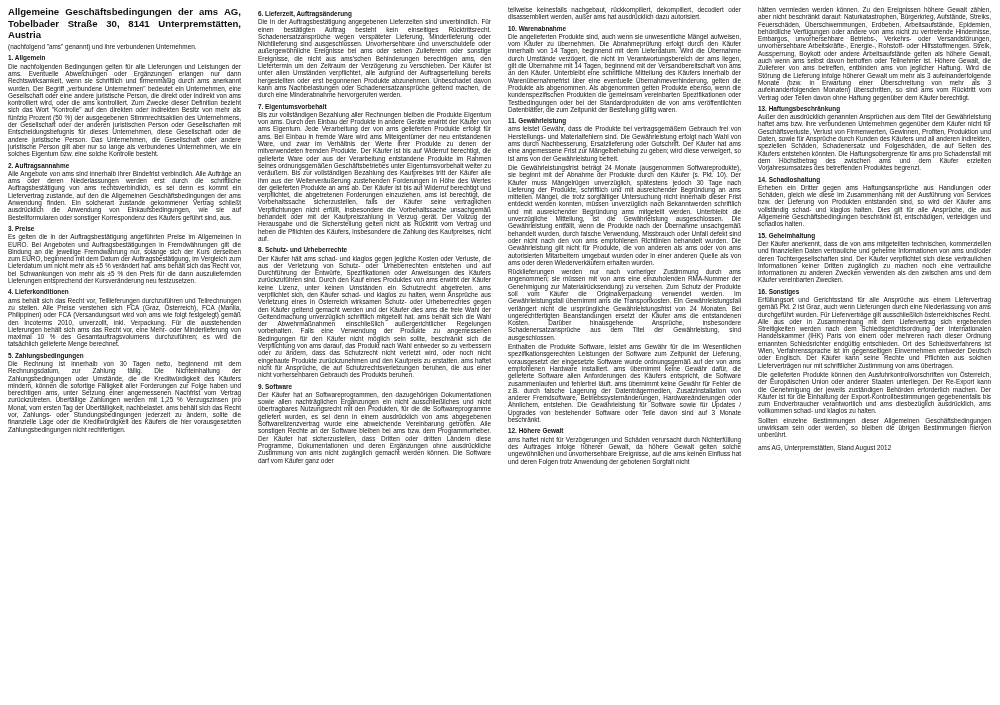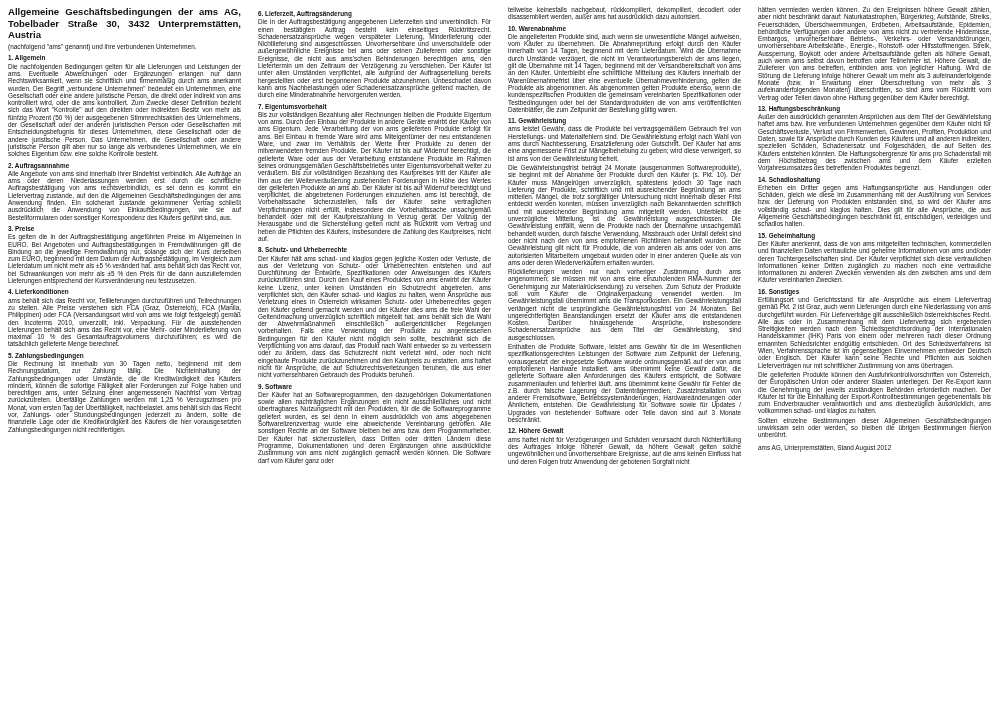--- a/index.html
+++ b/index.html
@@ -38,21 +38,21 @@
   .sec p { margin: 0 0 2px 0; }
   .sec.cont p:first-child { margin-top: 0; }
   .doc-footer { margin: 5px 0 0 0; }
 </style>
 </head>
 <body>
 
 <div class="page">
   <div class="col">
     <div class="doc-header">
-      <h1 class="doc-title">Allgemeine Geschäftsbedingungen der ams AG, Tobelbader Straße 30, 3432 Unterpremstätten, Austria</h1>
+      <h1 class="doc-title">Allgemeine Geschäftsbedingungen der ams AG, Tobelbader Straße 30, 8141 Unterpremstätten, Austria</h1>
       <p class="doc-subtitle">(nachfolgend "ams" genannt) und ihre verbundenen Unternehmen.</p>
     </div>
   <div class="sec">
         <div class="sec-heading">1. Allgemein</div>
         <p>Die nachfolgenden Bedingungen gelten für alle Lieferungen und Leistungen der ams. Eventuelle Abweichungen oder Ergänzungen erlangen nur dann Rechtswirksamkeit, wenn sie schriftlich und firmenmäßig durch ams anerkannt wurden. Der Begriff „verbundene Unternehmen" bedeutet ein Unternehmen, eine Gesellschaft oder eine andere juristische Person, die direkt oder indirekt von ams kontrolliert wird, oder die ams kontrolliert. Zum Zwecke dieser Definition bezieht sich das Wort "Kontrolle" auf den direkten oder indirekten Besitz von mehr als fünfzig Prozent (50 %) der ausgegebenen Stimmrechtsaktien des Unternehmens, der Gesellschaft oder der anderen juristischen Person oder Gesellschaften mit Entscheidungsbefugnis für dieses Unternehmen, diese Gesellschaft oder die andere juristische Person. Das Unternehmen, die Gesellschaft oder andere juristische Person gilt aber nur so lange als verbundenes Unternehmen, wie ein solches Eigentum bzw. eine solche Kontrolle besteht.</p>
       </div>
       <div class="sec">
         <div class="sec-heading">2. Auftragsannahme</div>
         <p>Alle Angebote von ams sind innerhalb ihrer Bindefrist verbindlich. Alle Aufträge an ams oder deren Niederlassungen werden erst durch die schriftliche Auftragsbestätigung von ams rechtsverbindlich, es sei denn es kommt ein Liefervertrag zustande, auf den die Allgemeinen Geschäftsbedingungen der ams Anwendung finden. Ein solcherart zustande gekommener Vertrag schließt ausdrücklich die Anwendung von Einkaufsbedingungen, wie sie auf Bestellformularen oder sonstiger Korrespondenz des Käufers geführt sind, aus.</p>
       </div>

